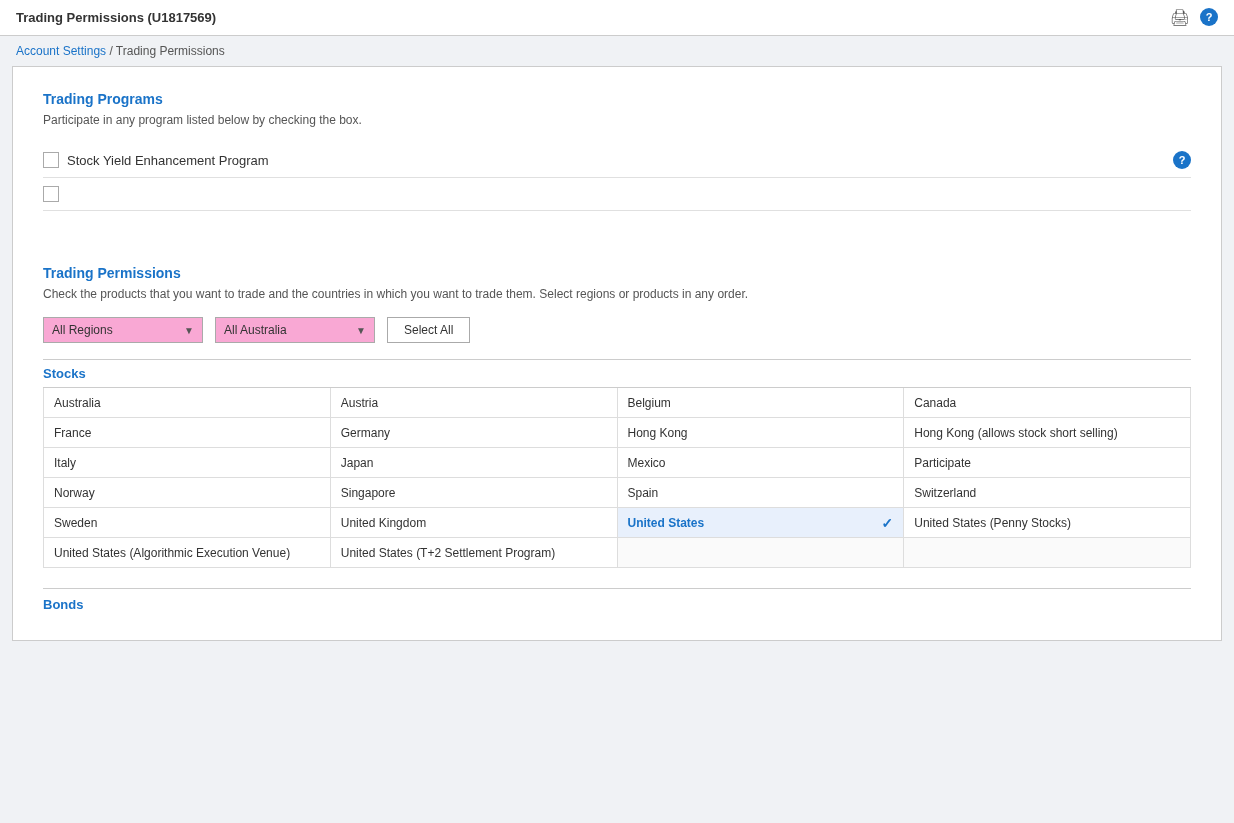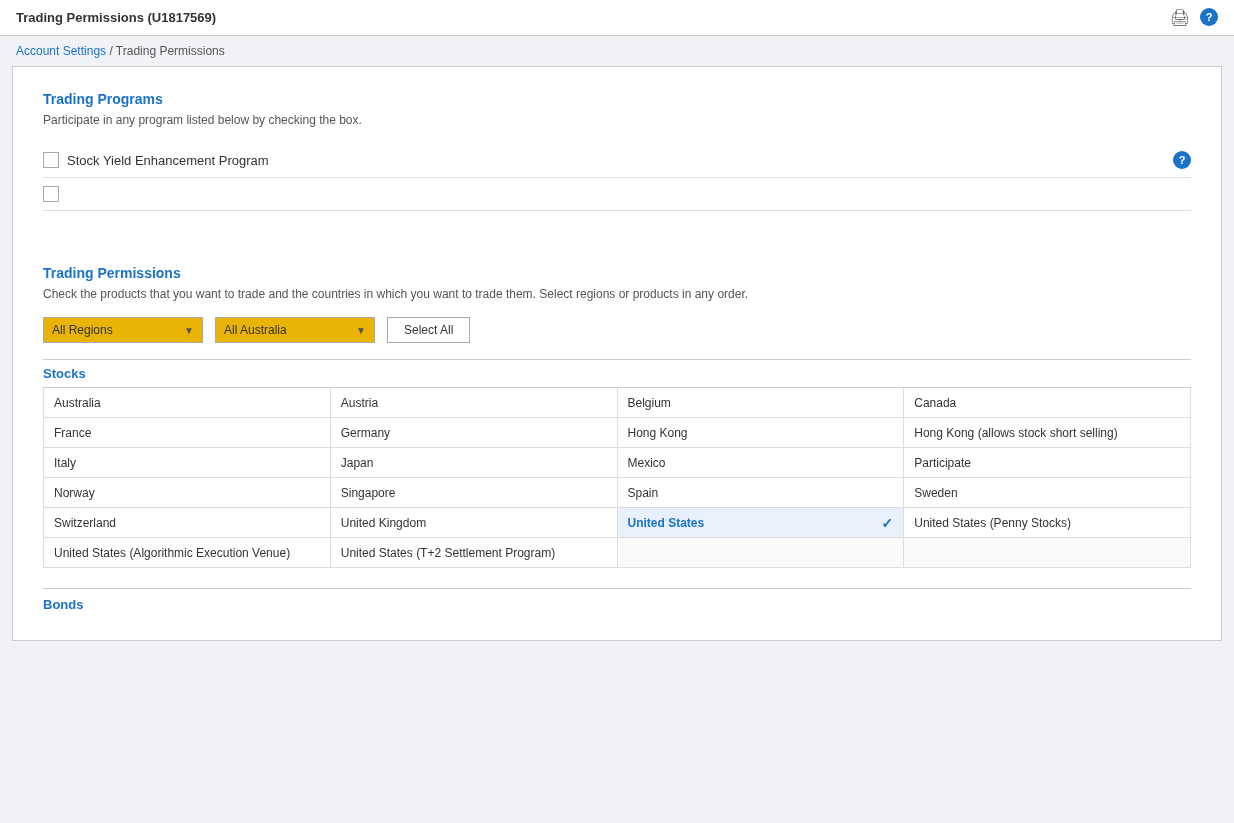--- a/index.html
+++ b/index.html
@@ -110,21 +110,21 @@
     .filter-row {
       display: flex;
       align-items: center;
       gap: 12px;
       margin-bottom: 16px;
     }
     .filter-select {
       display: flex;
       align-items: center;
       border: 1px solid #aaa;
-      background: #eab308;
+      background: #f9a8d4;
       padding: 5px 8px;
       font-size: 12px;
       cursor: pointer;
       min-width: 160px;
       justify-content: space-between;
     }
     .filter-select-label { color: #333; }
     .dropdown-arrow {
       font-size: 10px;
       color: #555;
@@ -283,24 +283,24 @@
           <div class="country-cell">
             <span>Norway</span>
           </div>
           <div class="country-cell">
             <span>Singapore</span>
           </div>
           <div class="country-cell">
             <span>Spain</span>
           </div>
           <div class="country-cell">
+            <span>Switzerland</span>
+          </div>
+          <div class="country-cell">
             <span>Sweden</span>
-          </div>
-          <div class="country-cell">
-            <span>Switzerland</span>
           </div>
           <div class="country-cell">
             <span>United Kingdom</span>
           </div>
           <div class="country-cell selected">
             <span>United States</span>
             <span class="check-mark">✓</span>
           </div>
           <div class="country-cell">
             <span>United States (Penny Stocks)</span>

